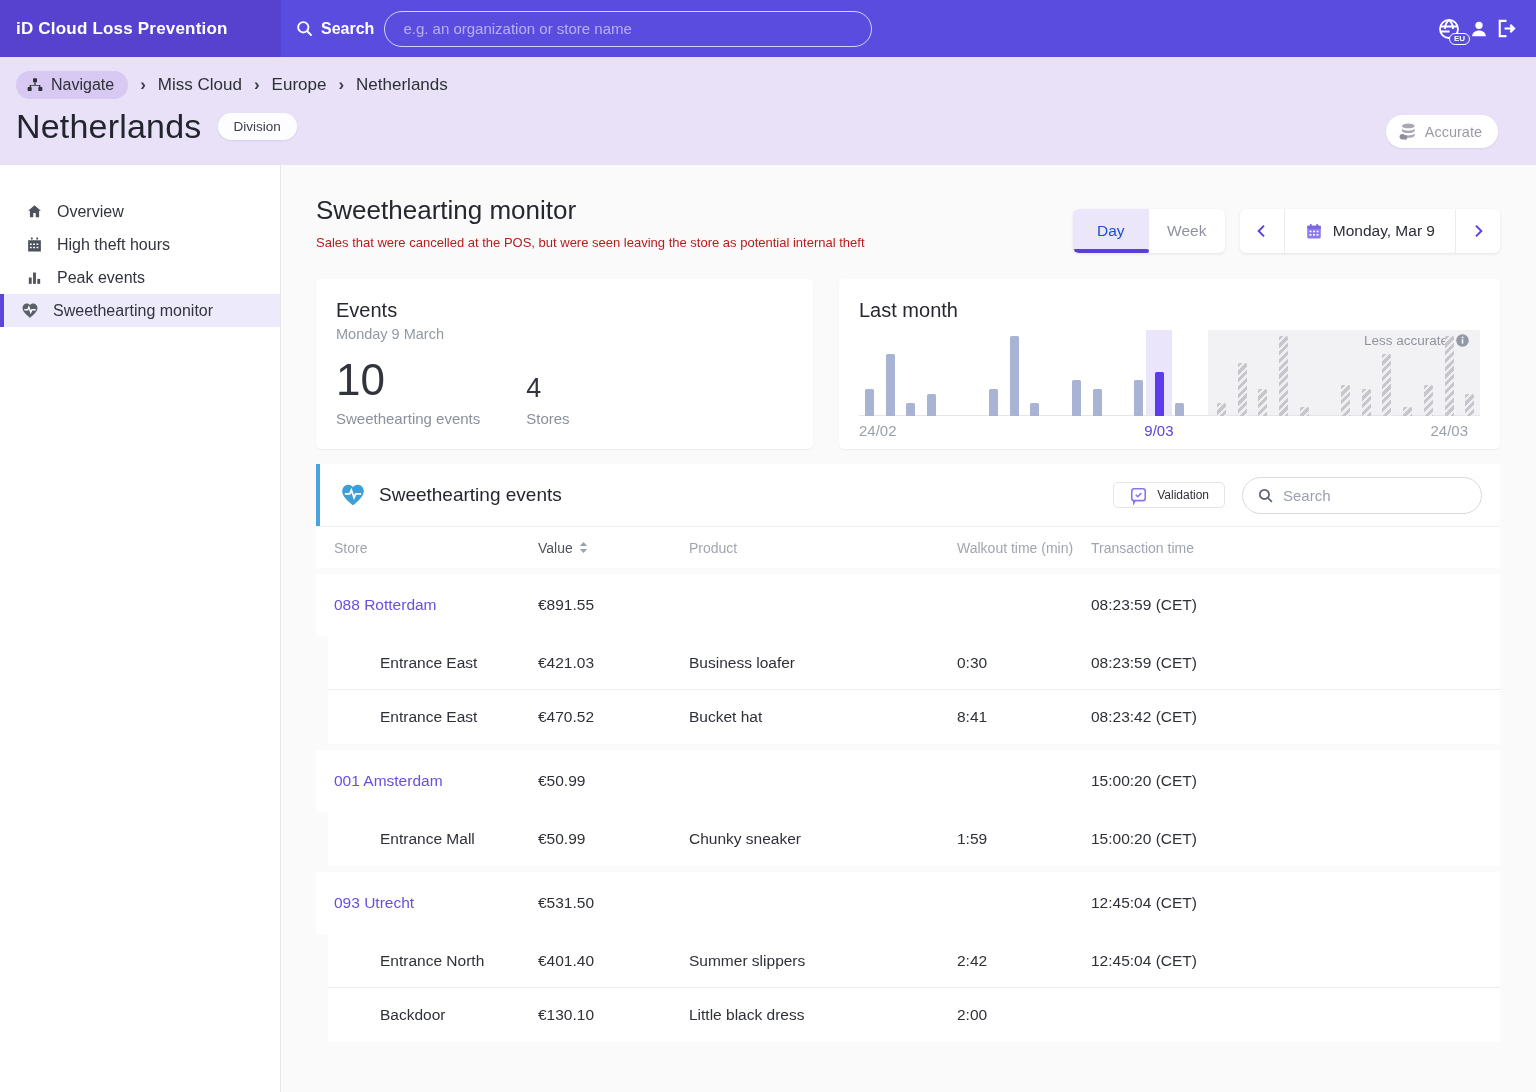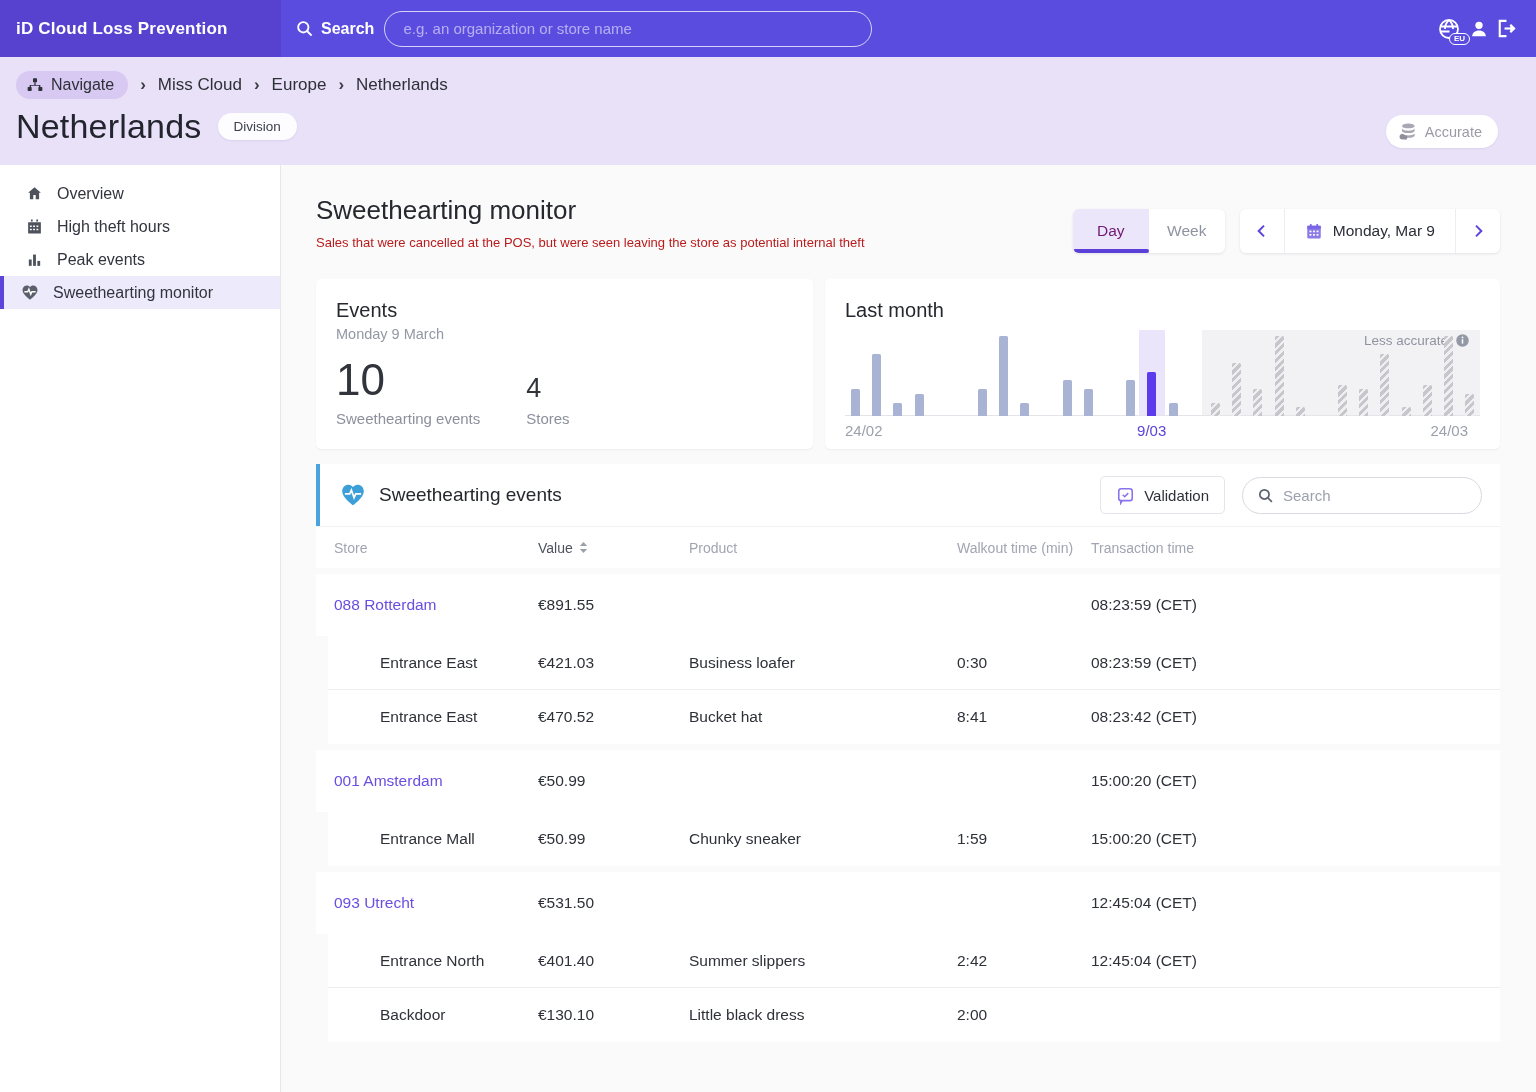--- a/index.html
+++ b/index.html
@@ -23,40 +23,40 @@
   .navigate-chip { display:flex; align-items:center; gap:8px; background:#d7c9f2; border-radius:16px; padding:5px 14px 5px 11px; font-size:16px; color:#2e3038; cursor:pointer; }
   .crumb-sep { color:#3a3d46; font-size:17px; font-weight:600; margin:0 2px; }
   .crumb-item { font-size:17px; color:#2e3038; cursor:pointer; }
   .title-row { display:flex; align-items:center; gap:16px; margin-top:8px; }
   .page-title { font-size:34px; font-weight:500; color:#23252e; letter-spacing:.2px; }
   .division-badge { background:#fdfdff; border-radius:15px; padding:6px 16px; font-size:13.5px; color:#3c404b; box-shadow:0 1px 2px rgba(40,30,90,.08); }
   .accurate-btn { position:absolute; right:38px; top:58px; background:#fff; border-radius:17px; padding:7px 16px 7px 12px; display:flex; align-items:center; gap:8px; font-size:14.5px; color:#9b9ba8; cursor:pointer; box-shadow:0 1px 2px rgba(40,30,90,.07); }
 
   
   .body-wrap { display:flex; height:927px; }
-  .sidebar { width:281px; background:#fff; border-right:1px solid #e6e6ec; padding-top:12px; flex-shrink:0; }
+  .sidebar { width:281px; background:#fff; border-right:1px solid #e6e6ec; padding-top:30px; flex-shrink:0; }
   .side-item { display:flex; align-items:center; gap:14px; height:33px; padding-left:21px; font-size:16px; color:#32353e; cursor:pointer; border-left:4px solid transparent; }
   .side-item .si-icon { width:18px; display:flex; justify-content:center; }
   .side-item.active { background:#edeafb; border-left-color:#5b46d9; padding-left:17px; }
 
   .main { flex:1; padding:30px 36px 0 35px; overflow:hidden; }
   .main-head { display:flex; justify-content:space-between; align-items:flex-start; }
   .mh-title { font-size:26px; font-weight:500; color:#26282f; }
   .mh-sub { font-size:13px; color:#b91c1c; margin-top:9px; }
   .mh-controls { display:flex; gap:15px; margin-top:14px; }
   .segmented { display:flex; background:#fff; border-radius:6px; box-shadow:0 1px 3px rgba(25,20,60,.1); overflow:hidden; height:44px; }
   .seg-opt { width:76px; display:flex; align-items:center; justify-content:center; font-size:15.5px; color:#8f93a0; cursor:pointer; position:relative; }
-  .seg-opt.sel { background:#ebe6fa; color:#701a75; }
+  .seg-opt.sel { background:#ebe6fa; color:#1d4ed8; }
   .seg-opt.sel::after { content:""; position:absolute; left:0; right:0; bottom:0; height:4px; background:#5b40d8; border-radius:2px; }
   .datenav { display:flex; background:#fff; border-radius:6px; box-shadow:0 1px 3px rgba(25,20,60,.1); height:44px; align-items:stretch; }
   .dn-btn { width:44px; display:flex; align-items:center; justify-content:center; cursor:pointer; }
   .dn-main { display:flex; align-items:center; gap:10px; padding:0 20px; border-left:1px solid #ececf1; border-right:1px solid #ececf1; font-size:15.5px; color:#2b2e38; cursor:pointer; }
 
   
-  .cards-row { display:flex; gap:12px; margin-top:26px; }
+  .cards-row { display:flex; gap:26px; margin-top:26px; }
   .card { background:#fff; border-radius:5px; box-shadow:0 1px 2px rgba(25,20,60,.06); height:170px; }
   .events-card { width:497px; padding:20px 20px 0 20px; flex-shrink:0; }
   .card-h { font-size:20px; font-weight:500; color:#26282f; }
   .card-sub { font-size:14.5px; color:#9298a4; margin-top:4px; }
   .stats-row { display:flex; align-items:flex-end; gap:46px; margin-top:16px; }
   .stat .num-big { font-size:44px; font-weight:500; color:#32343c; line-height:1; }
   .stat .num-mid { font-size:27px; font-weight:500; color:#32343c; line-height:1; }
   .stat .stat-lbl { font-size:15px; color:#8b909c; margin-top:8px; }
 
   .month-card { flex:1; padding:20px 20px 0 20px; position:relative; }
@@ -73,21 +73,21 @@
   .axis-row { position:relative; height:22px; margin-top:6px; font-size:15px; color:#9ba0ac; }
   .axis-start { position:absolute; left:0; }
   .axis-sel { position:absolute; left:48.3%; transform:translateX(-50%); color:#5a43d9; }
   .axis-end { position:absolute; right:12px; }
 
   
   .section { margin-top:15px; }
   .section-head { background:#fff; border-left:4px solid #4aa3dd; height:62px; display:flex; align-items:center; padding:0 18px 0 20px; }
   .sh-title { font-size:19px; font-weight:500; color:#26282f; margin-left:13px; }
   .sh-right { margin-left:auto; display:flex; align-items:center; gap:17px; }
-  .validation-btn { display:flex; align-items:center; gap:9px; border:1px solid #e4e4ea; border-radius:5px; background:#fff; height:38px; padding:0 15px; font-size:15px; color:#2e3138; cursor:pointer; font-family:inherit; }
+  .validation-btn { display:flex; align-items:center; gap:9px; border:1px solid #e4e4ea; border-radius:5px; background:#fff; height:26px; padding:0 15px; font-size:12px; color:#2e3138; cursor:pointer; font-family:inherit; }
   .tbl-search { display:flex; align-items:center; gap:9px; border:1px solid #d9d9e0; border-radius:19px; height:37px; width:240px; padding:0 14px; background:#fff; }
   .tbl-search input { border:none; outline:none; font-size:15px; color:#2e3138; width:100%; font-family:inherit; }
   .tbl-search input::placeholder { color:#9ba0ac; }
 
   .grid-row { display:grid; grid-template-columns:222px 151px 268px 134px 1fr; align-items:center; }
   .col-head { background:#fff; height:42px; border-top:1px solid #f1f1f4; font-size:14px; color:#a0a5b1; }
   .col-head > div:first-child { padding-left:18px; }
   .col-head .val-h { color:#4d525e; display:flex; align-items:center; gap:5px; }
   .group-row { background:#fff; height:62px; margin-top:6px; font-size:15.5px; cursor:pointer; }
   .group-row > div:first-child { padding-left:18px; }

